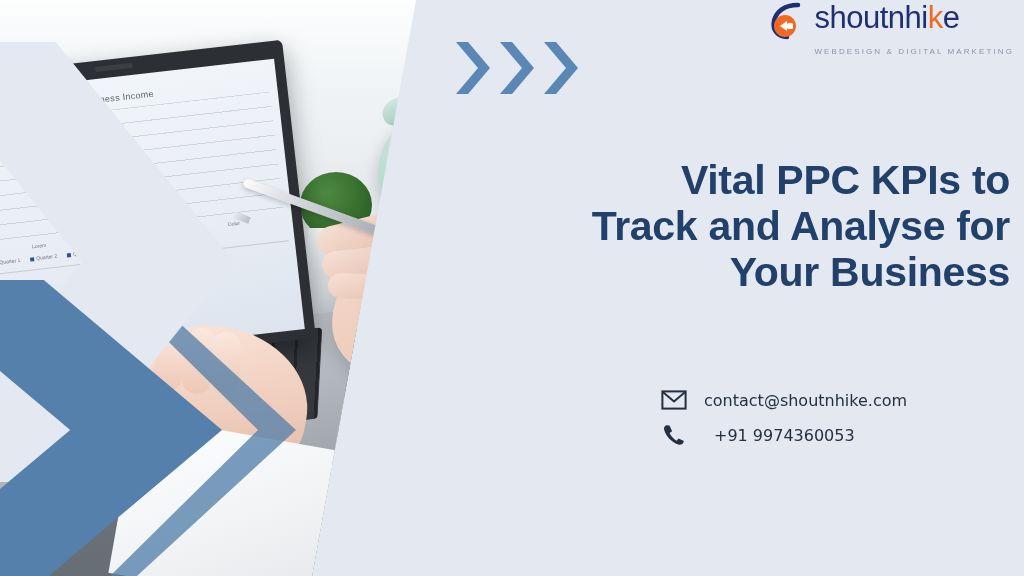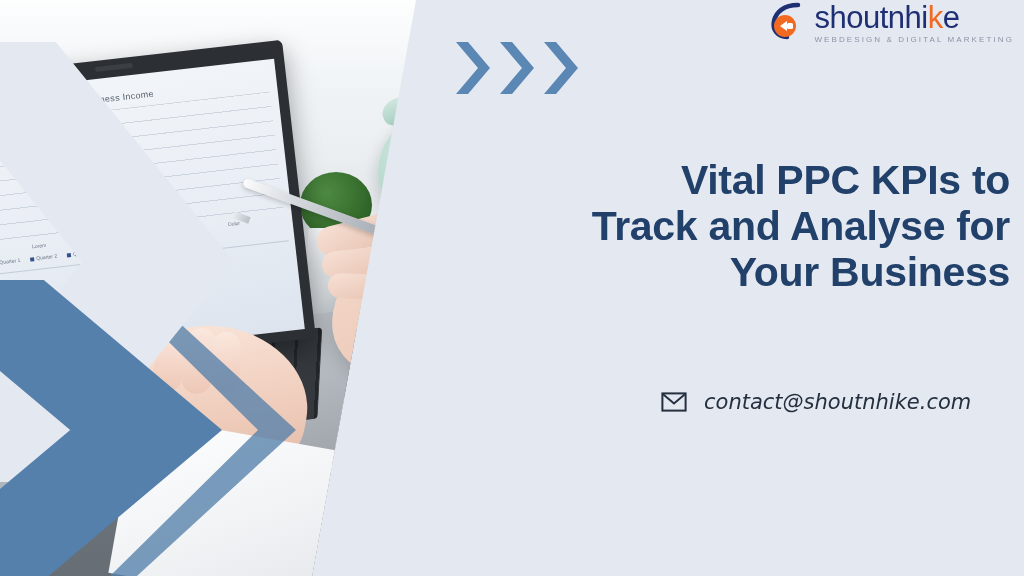--- a/index.html
+++ b/index.html
@@ -306,21 +306,21 @@
   .logo-mark { position: relative; width: 42px; height: 38px; margin-right: 4px; }
   .logo-text-wrap { display: flex; flex-direction: column; align-items: flex-start; }
   .logo-word {
     font-size: 31px; font-weight: 400; letter-spacing: -.5px;
     color: #1f2f73; line-height: 1; white-space: nowrap;
     position: relative;
   }
   .logo-word .accent { color: #f26a21; }
   .logo-tag {
     font-size: 8px; letter-spacing: 2.1px;
-    color: #8d93a6; margin-top: 2px; white-space: nowrap;
+    color: #8d93a6; margin-top: 14px; white-space: nowrap;
     font-weight: 400;
   }
 
   
   #headline {
     position: absolute; right: 14px; top: 158px;
     width: 430px;
     text-align: right;
     font-size: 41px; font-weight: 700; line-height: 1.12;
     color: #21406a;
@@ -328,21 +328,21 @@
   }
 
   
   #contacts {
     position: absolute; left: 660px; top: 390px;
     display: flex; flex-direction: column; gap: 13px;
   }
   .contact-row { display: flex; align-items: center; gap: 16px; }
   .contact-icon { width: 28px; display: flex; justify-content: center; flex: none; }
   .contact-text {
-    font-size: 21px; font-style: italic; color: #24303f;
+    font-size: 16px; color: #24303f;
     font-family: "DejaVu Sans", sans-serif;
     white-space: nowrap;
   }
   .contact-row.phone .contact-text { padding-left: 10px; }
 </style>
 </head>
 <body>
 
 <div id="banner">
 
@@ -484,15 +484,23 @@
       <span class="contact-icon">
         <svg width="26" height="20" viewBox="0 0 26 20">
           <rect x="1.4" y="1.4" width="23.2" height="17.2" fill="none" stroke="#24303f" stroke-width="2"></rect>
           <path d="M1.8 2 L13 11.5 L24.2 2" fill="none" stroke="#24303f" stroke-width="2"></path>
         </svg>
       </span>
       <span class="contact-text">contact@shoutnhike.com</span>
     </div>
 
 
+    <div class="contact-row phone">
+      <span class="contact-icon">
+        <svg width="24" height="24" viewBox="0 0 24 24">
+          <path d="M4.2 2.2 C2.6 2.8 1.6 4.6 2.1 6.6 C3.4 12.6 9.3 19.4 16.2 21.6 C18.4 22.3 20.6 21.4 21.3 19.6 L21.9 18 L16.6 15.4 L14.6 17.7 C11.6 16.1 8.8 13.1 7.6 10.1 L10.1 8.2 L7.5 2.6 Z" fill="#24303f"></path>
+        </svg>
+      </span>
+      <span class="contact-text">+91 9974360053</span>
+    </div>
 
   </div>
 </div>
 
 </body></html>

